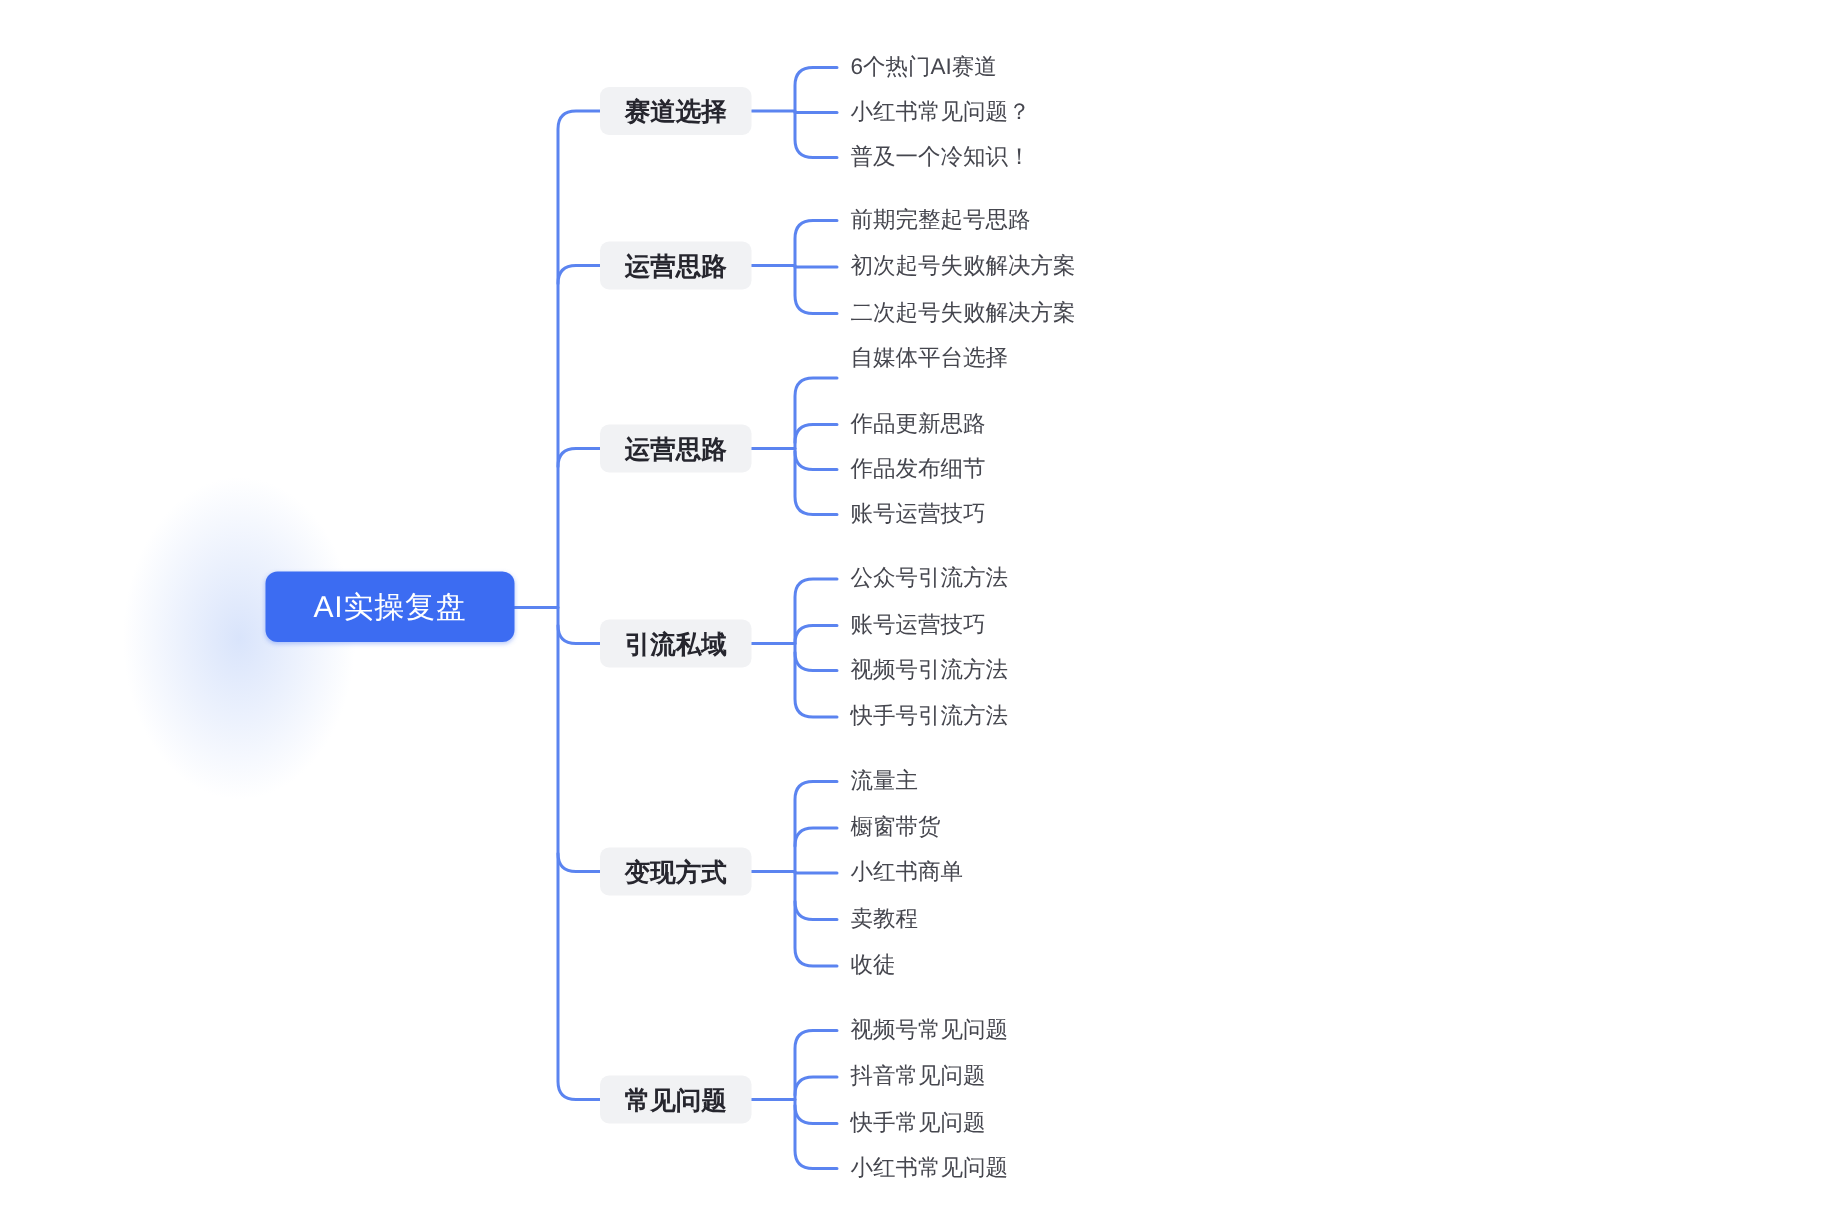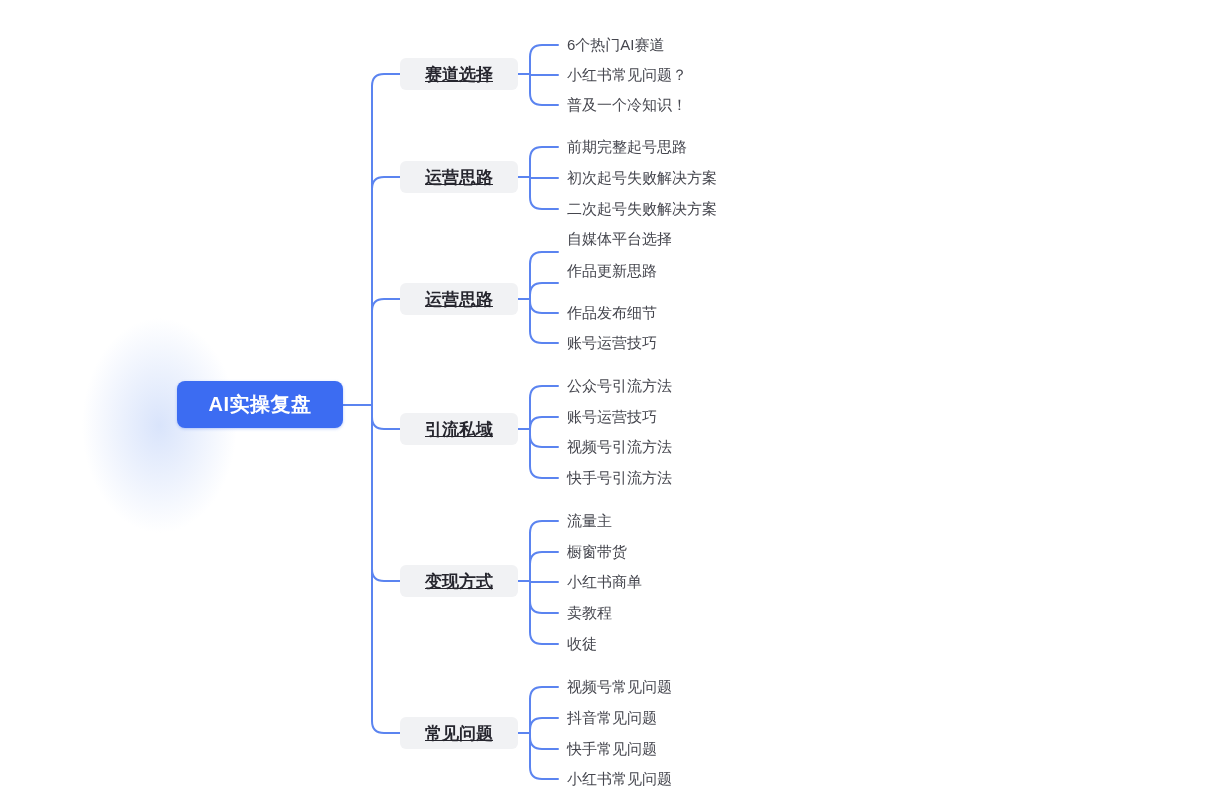--- a/index.html
+++ b/index.html
@@ -39,40 +39,39 @@
     top: 381px;
     width: 166px;
     height: 47px;
     background: var(--root-bg, #3c6cf2);
     color: var(--root-text, #ffffff);
     border-radius: 8px;
     display: flex;
     align-items: center;
     justify-content: center;
     font-size: 20px;
-    font-weight: bold;
+    font-weight: normal;
     letter-spacing: 0.5px;
     box-shadow: 0 1px 3px rgba(60,108,242,0.35);
     cursor: pointer;
   }
   .branch-node {
     position: absolute;
     left: 400px;
-    width: 118px;
+    width: 101px;
     height: 32px;
     background: var(--branch-bg, #f1f2f4);
     color: var(--branch-text, #26262e);
     border-radius: 6px;
     display: flex;
     align-items: center;
     justify-content: center;
     font-size: 17px;
     font-weight: bold;
     cursor: pointer;
-    text-decoration: underline;
   }
   .leaf-node {
     position: absolute;
     left: 567px;
     height: 22px;
     line-height: 22px;
     font-size: 15px;
     color: var(--leaf-text, #45464e);
     white-space: nowrap;
     cursor: pointer;
@@ -135,21 +134,21 @@
 
   <div class="leaf-node" style="top:34px">6个热门AI赛道</div>
   <div class="leaf-node" style="top:64px">小红书常见问题？</div>
   <div class="leaf-node" style="top:94px">普及一个冷知识！</div>
 
   <div class="leaf-node" style="top:136px">前期完整起号思路</div>
   <div class="leaf-node" style="top:167px">初次起号失败解决方案</div>
   <div class="leaf-node" style="top:198px">二次起号失败解决方案</div>
 
   <div class="leaf-node" style="top:228px">自媒体平台选择</div>
-  <div class="leaf-node" style="top:260px">作品更新思路</div>
+  <div class="leaf-node" style="top:272px">作品更新思路</div>
   <div class="leaf-node" style="top:302px">作品发布细节</div>
   <div class="leaf-node" style="top:332px">账号运营技巧</div>
 
   <div class="leaf-node" style="top:375px">公众号引流方法</div>
   <div class="leaf-node" style="top:406px">账号运营技巧</div>
   <div class="leaf-node" style="top:436px">视频号引流方法</div>
   <div class="leaf-node" style="top:467px">快手号引流方法</div>
 
   <div class="leaf-node" style="top:510px">流量主</div>
   <div class="leaf-node" style="top:541px">橱窗带货</div>

